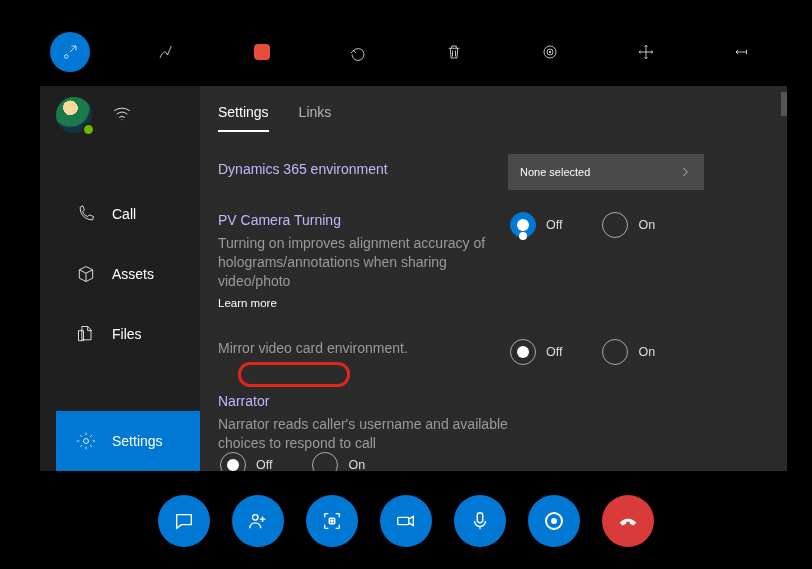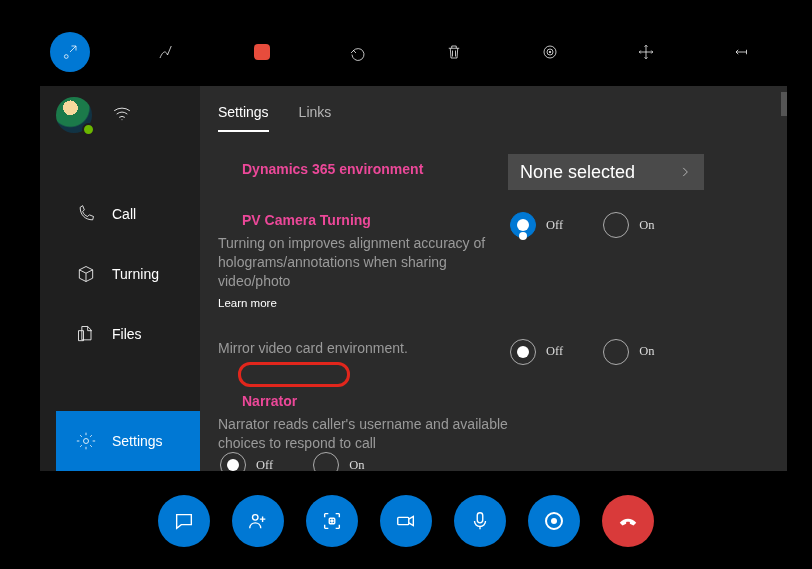--- a/index.html
+++ b/index.html
@@ -89,47 +89,47 @@
   .tab { cursor:pointer; padding-bottom:10px; }
   .tab.active { color:#fff; border-bottom:2px solid #fff; }
 
   .settings-body { margin-top: 22px; }
   .row {
     display:flex; align-items:flex-start;
     margin-bottom: 28px;
   }
   .row.top-row { align-items:center; margin-bottom:22px; }
   .row .left { width: 290px; }
-  .row .left h4 { font-size:14px; font-weight:700; color:#ec4899; margin-bottom:6px;margin-left:24px; }
+  .row .left h4 { font-size:14px; font-weight:400; color:#c4b5fd; margin-bottom:6px; }
   .row .left p { font-size:14px; color:#9a9a9a; line-height:1.35; }
   .learn-more {
     font-size:11.5px; color:#fff; cursor:pointer;
     display:inline-block; margin-top:6px;
   }
   .select-btn {
     width: 196px; height: 36px;
     background:#4a4a4a;
     display:flex; align-items:center; justify-content:space-between;
     padding:0 12px;
     cursor:pointer;
-    font-size:18px;
+    font-size:11px;
   }
   .select-btn svg { width:14px; height:14px; stroke:#fff; fill:none; }
 
   .toggles { display:flex; gap:40px; align-items:center; margin-left:2px; }
   .toggle { display:flex; align-items:center; gap:10px; }
   .radio {
     width:26px; height:26px; border-radius:50%;
     border:1.5px solid #aaa;
     display:flex; align-items:center; justify-content:center;
     cursor:pointer;
   }
   .radio .knob { width:12px; height:12px; border-radius:50%; background:#fff; }
   .radio.dot-only .knob { background:#fff; }
-  .toggle-label { font-size:12.5px; color:#ddd;font-family:Liberation Serif, serif; }
+  .toggle-label { font-size:12.5px; color:#ddd; }
 
   
   .radio.bluewdot { position:relative; border-color:#0078d4; background:#0078d4;}
   .radio.bluewdot .knob2 {
     position:absolute; bottom:-3px; left:50%; transform:translateX(-50%);
     width:8px; height:8px; border-radius:50%; background:#fff;
   }
 
   .callout {
     position:absolute;
@@ -224,21 +224,21 @@
       <div class="sidebar-item">
         <svg viewBox="0 0 24 24">
             <path d="M5 4c0 9 6 15 15 15l1-4-5-2-2 2c-3-1-5-3-6-6l2-2-2-5z"></path>
           </svg>
         <span>Call</span>
       </div>
       <div class="sidebar-item">
         <svg viewBox="0 0 24 24">
             <path d="M12 3l8 4v10l-8 4-8-4V7zM4 7l8 4 8-4M12 11v10"></path>
           </svg>
-        <span>Turning</span>
+        <span>Assets</span>
       </div>
       <div class="sidebar-item">
         <svg viewBox="0 0 24 24">
             <path d="M7 3h7l4 4v12H7zM14 3v5h5M3 8h6v12H3z"></path>
           </svg>
         <span>Files</span>
       </div>
       <div style="flex:1"></div>
       <div class="sidebar-item selected">
         <svg viewBox="0 0 24 24">

